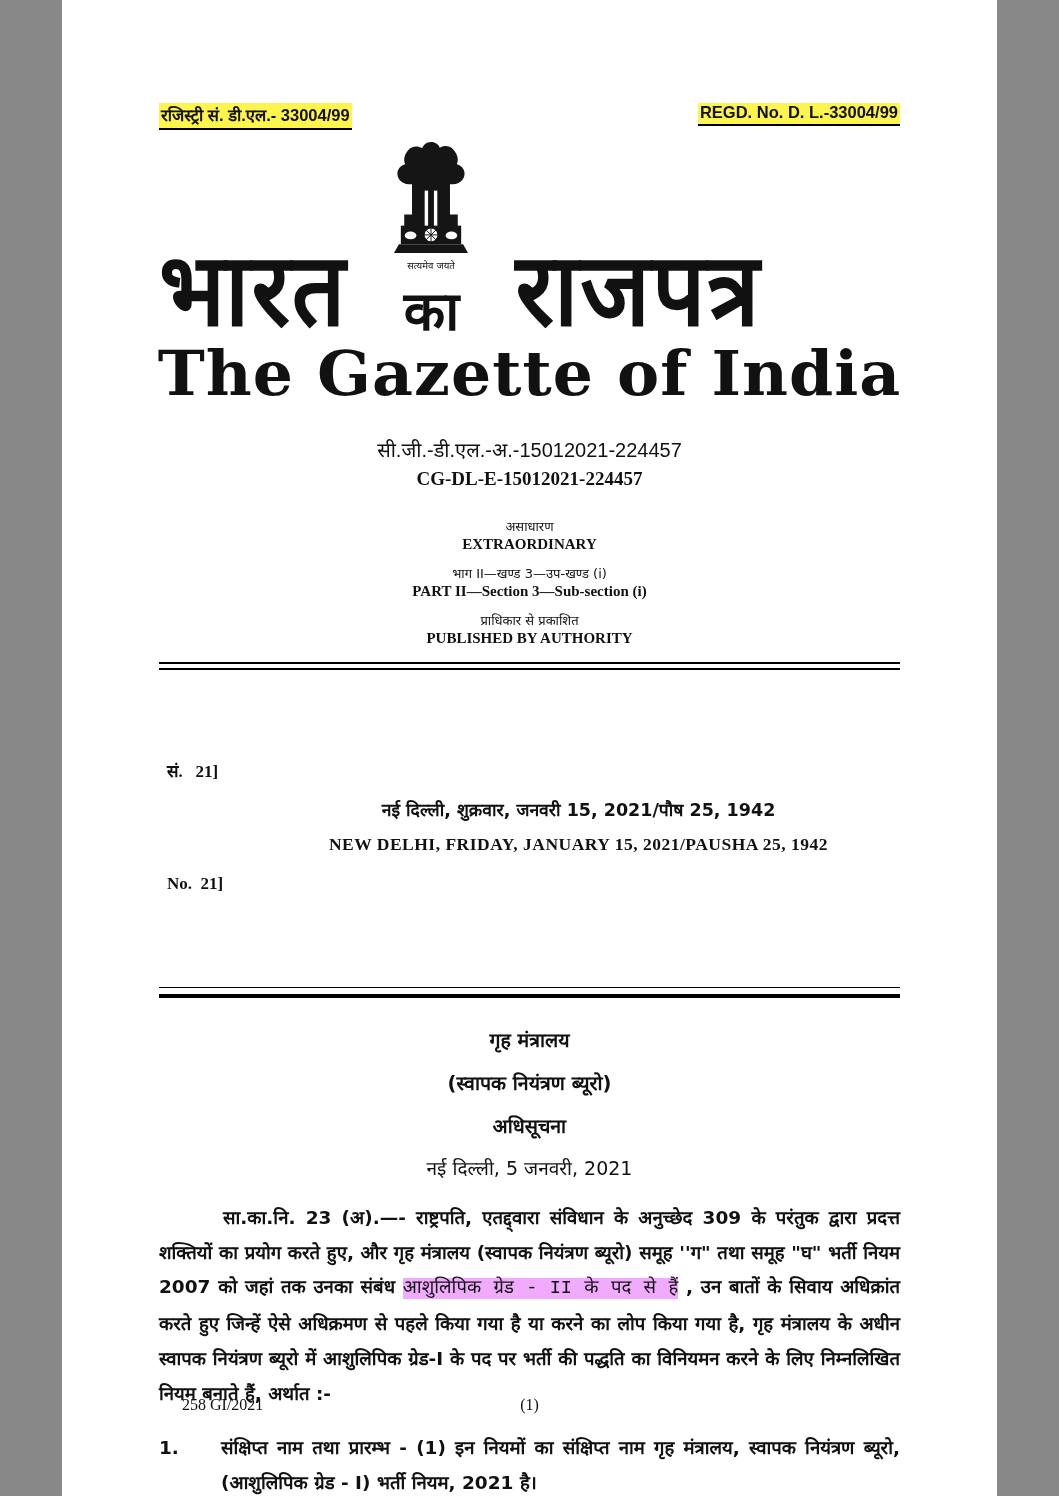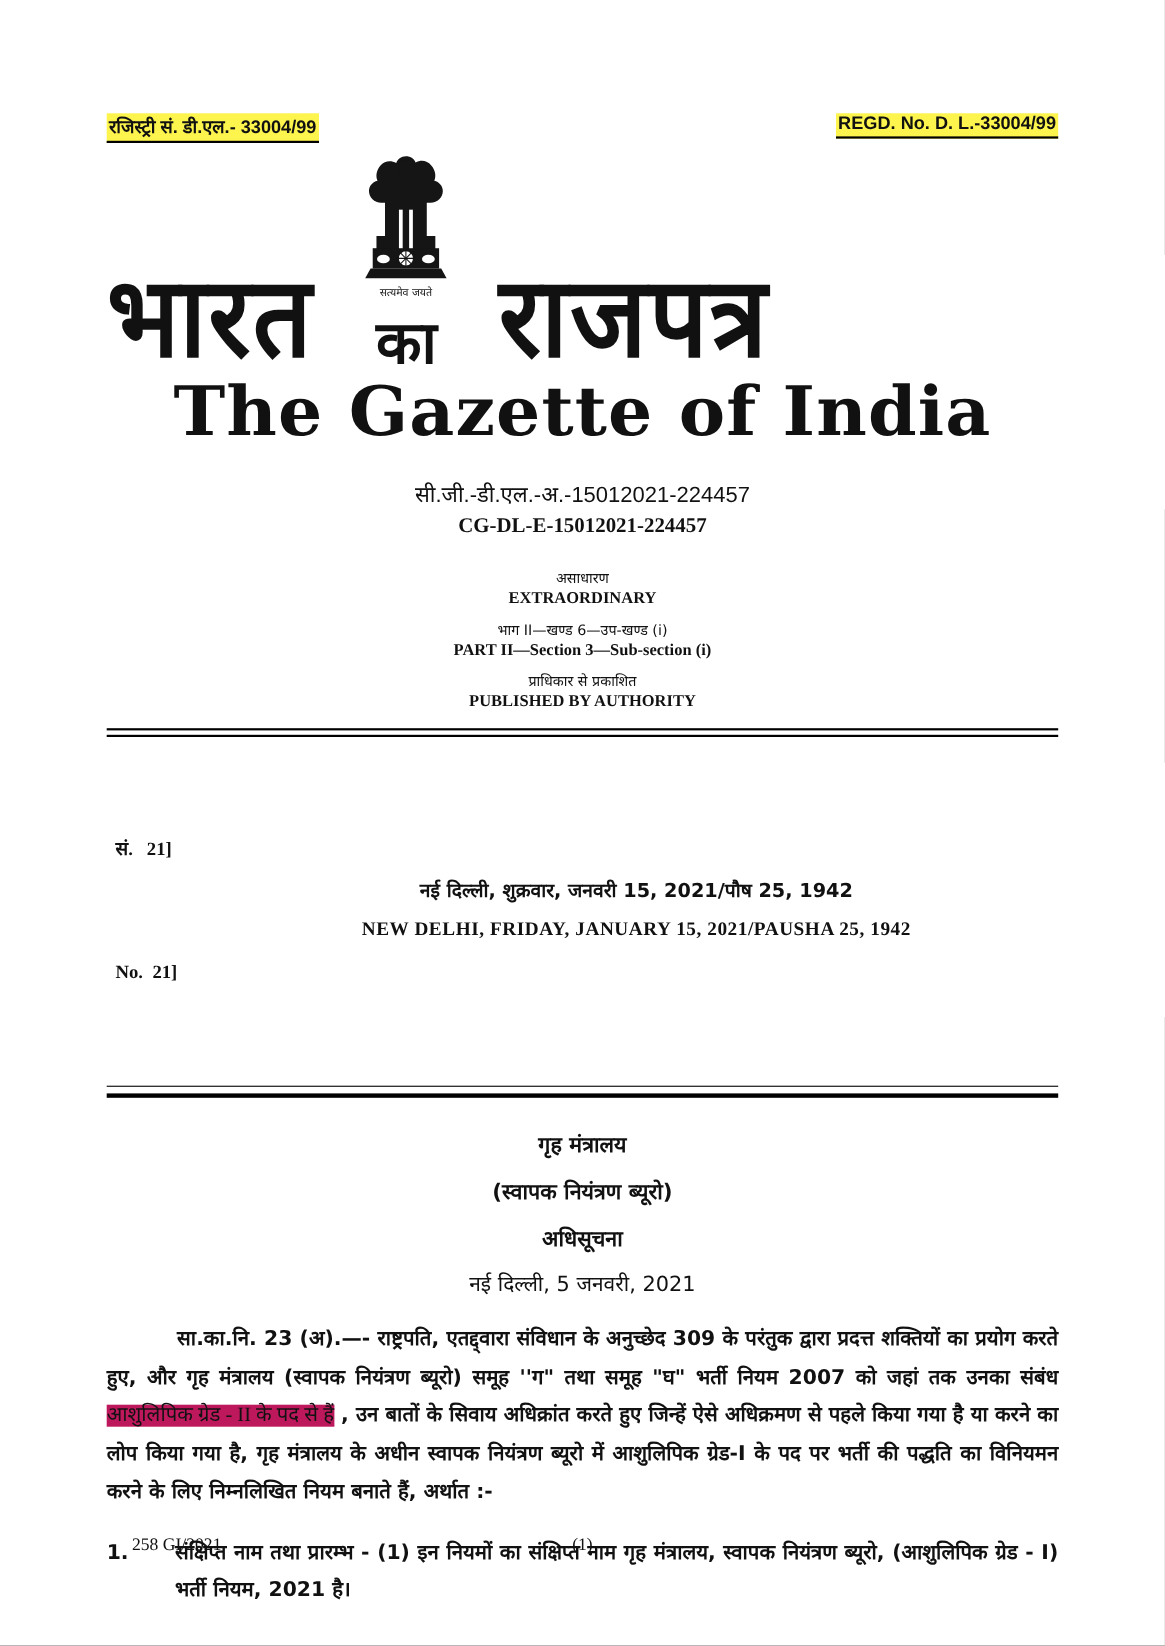--- a/index.html
+++ b/index.html
@@ -1,18 +1,18 @@
 <!DOCTYPE html>
 <html><head>
 <meta charset="utf-8">
 <style>
   html,body{margin:0;padding:0;background:#888;}
   .page{
     position:relative;
-    width:1059px;height:1496px;
+    width:935px;height:1496px;
     margin:0 auto;background:#ffffff;
     font-family:"Liberation Serif", serif;
     color:#111;overflow:hidden;
   }
   .inner{padding:0 97px;}
   
   .reg-row{display:flex;justify-content:space-between;align-items:flex-start;padding-top:103px;}
   .reg{font-family:"Liberation Sans", sans-serif;font-weight:700;font-size:16.5px;
        border-bottom:2.5px solid #000;padding:0 2px 2px 2px;}
   .hl-y{background:#fdf44d;}
@@ -45,21 +45,21 @@
   .date-hi{font-family:"DejaVu Sans", sans-serif;font-size:17.5px;line-height:1.9;}
   .date-en{font-family:"Liberation Serif", serif;font-size:17.5px;line-height:1.9;letter-spacing:.5px;}
   
   .notice{ text-align:center;margin-top:22px;}
   .n-line{font-family:"DejaVu Sans", sans-serif;font-weight:700;font-size:19.5px;line-height:2.2;}
   .n-date{font-family:"DejaVu Sans", sans-serif;font-weight:400;font-size:19px;line-height:2.0;}
   
   .bodytext{margin-top:14px;font-family:"DejaVu Sans", sans-serif;font-weight:700;
             font-size:18.5px;line-height:1.88;text-align:justify;}
   .opening{ text-indent:64px;}
-  .hl-g{background:#be185d;font-weight:400;font-family:Liberation Serif, serif;}
+  .hl-g{background:#f0abfc;font-weight:400;font-family:Liberation Mono, monospace;}
   .item{display:flex;margin-top:26px;}
   .item-no{width:62px;flex:0 0 62px;}
   .item-body{flex:1;}
   
   .footer{position:absolute;left:0;right:0;bottom:82px;
           font-family:"Liberation Serif", serif;font-size:16px;}
   .footer .fl{position:absolute;left:120px;bottom:0;}
   .footer .fc{position:absolute;left:0;right:0;text-align:center;bottom:0;}
 </style>
 </head>
@@ -107,21 +107,21 @@
 
     <div class="codes">
       <div class="code-hi">सी.जी.-डी.एल.-अ.-15012021-224457</div>
       <div class="code-en">CG-DL-E-15012021-224457</div>
     </div>
 
     <div class="edition">
       <div class="ed-hi">असाधारण</div>
       <div class="ed-en">EXTRAORDINARY</div>
       <div class="ed-gap"></div>
-      <div class="ed-hi">भाग II—खण्ड 6—उप-खण्ड (i)</div>
+      <div class="ed-hi">भाग II—खण्ड 3—उप-खण्ड (i)</div>
       <div class="ed-en">PART II—Section 3—Sub-section (i)</div>
       <div class="ed-gap"></div>
       <div class="ed-hi">प्राधिकार से प्रकाशित</div>
       <div class="ed-en">PUBLISHED BY AUTHORITY</div>
     </div>
   </div>
 
   <div style="padding:0 97px;">
     <div class="bar-rule-top"></div>
     <div class="issue-bar">

